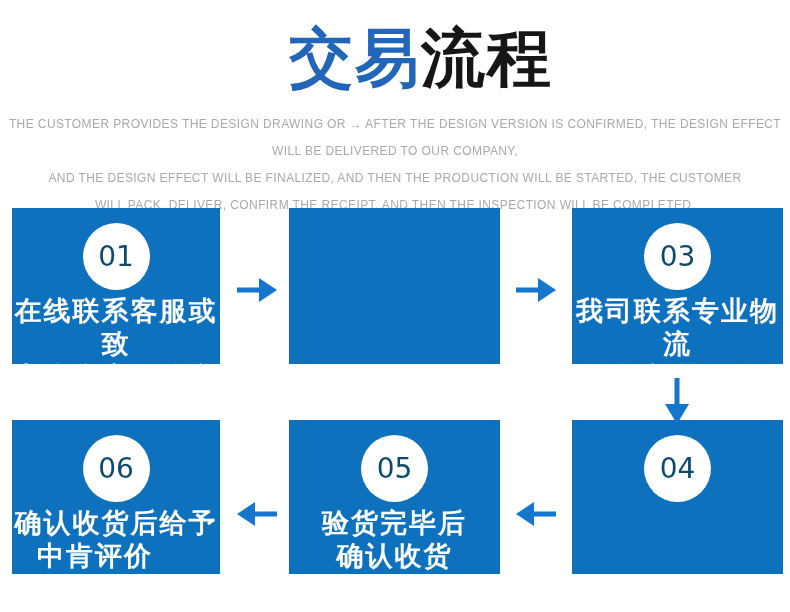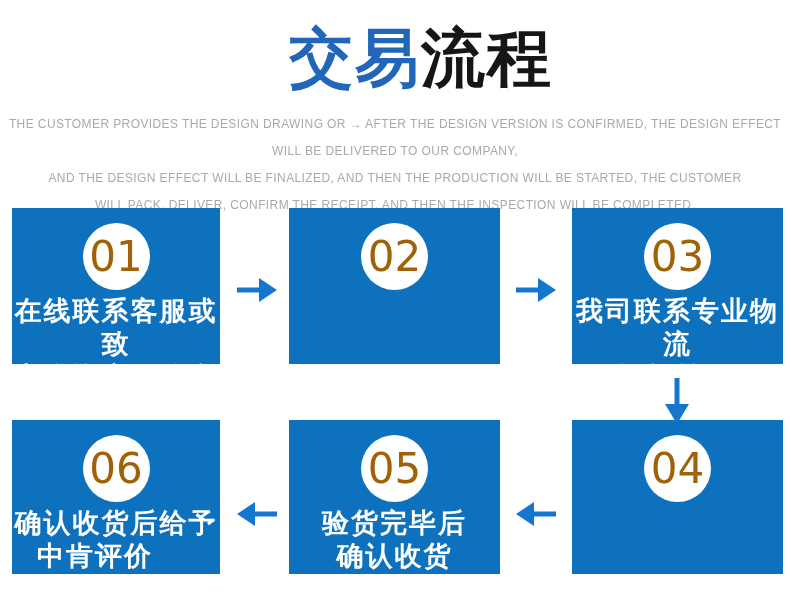--- a/index.html
+++ b/index.html
@@ -37,21 +37,21 @@
   .col-left{left:12px;width:208px;}
   .col-mid{left:289px;width:211px;}
   .col-right{left:572px;width:211px;}
 
   .circle{
     width:67px;height:67px;border-radius:50%;
     background:#ffffff;margin:15px auto 0 auto;
     display:flex;align-items:center;justify-content:center;
   }
   .circle span{
-    color:#a16207;font-size:42px;line-height:1;
+    color:#0c4a6e;font-size:28px;line-height:1;
     font-family:"DejaVu Sans","Liberation Sans",sans-serif;
     letter-spacing:0px;
     text-align:center;
   }
   .step-lines{margin-top:5px;}
   .step-line{
     font-size:27px;line-height:33px;letter-spacing:2px;
     font-weight:bold;
   }
   .shift-left{transform:translateX(-21px);}
@@ -79,23 +79,20 @@
     <div class="circle">
       <span>01</span>
     </div>
     <div class="step-lines">
       <div class="step-line">在线联系客服或致</div>
       <div class="step-line">电咨询产品信息</div>
     </div>
   </div>
 
   <div class="step row1 col-mid">
-    <div class="circle">
-      <span>02</span>
-    </div>
   </div>
 
   <div class="step row1 col-right">
     <div class="circle">
       <span>03</span>
     </div>
     <div class="step-lines">
       <div class="step-line">我司联系专业物流</div>
       <div class="step-line">保证运输到位</div>
     </div>

